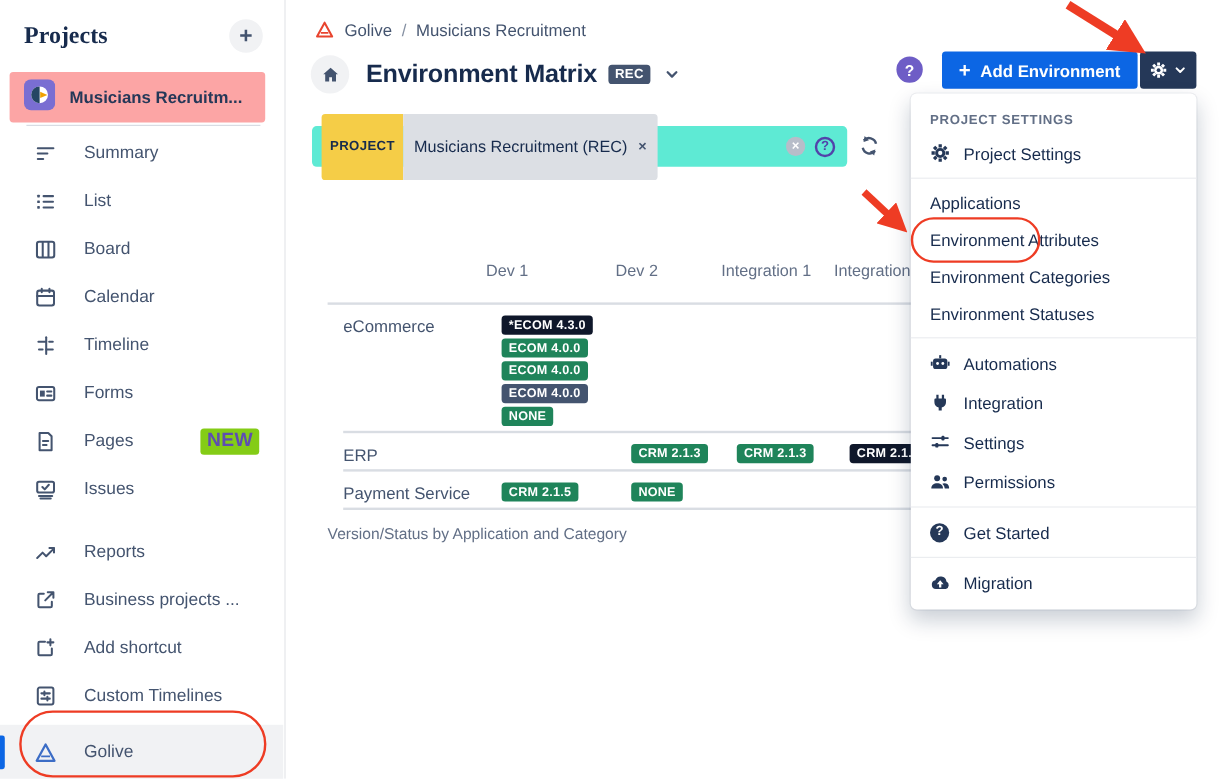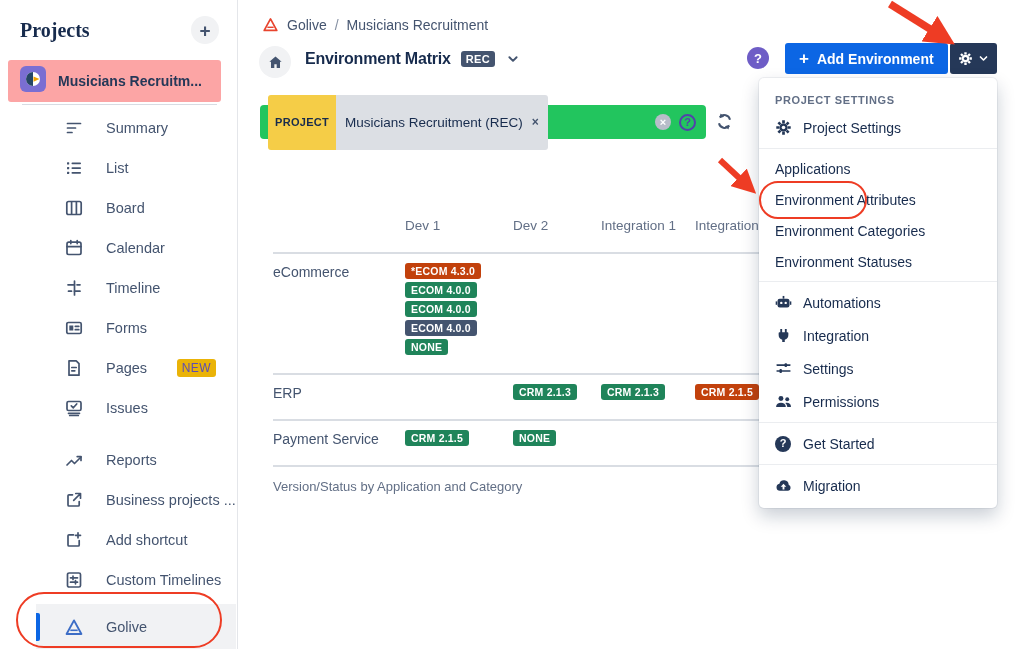--- a/index.html
+++ b/index.html
@@ -17,62 +17,62 @@
   .sb-title { font-size:20px; font-weight:bold; color:#172B4D;font-family:Liberation Serif, serif; }
   .sb-add { margin-left:auto; width:28px; height:28px; border-radius:50%;
             background:#F1F2F4; display:flex; align-items:center; justify-content:center;
             font-size:19px; font-weight:bold; color:#44546F; cursor:pointer; line-height:1; }
   .proj-item { position:absolute; left:8px; right:16px; top:60px; height:42px;
                background:#fca5a5; border-radius:3px; display:flex; align-items:center;
                padding-left:12px; gap:12px; cursor:pointer; }
   .proj-name { font-size:14px; font-weight:600; color:#253858; }
   .proj-divider { position:absolute; left:22px; right:20px; top:104px;
                   border-top:1px solid #D8DCE3; }
-  .nav { position:absolute; top:108px; left:0; right:1px;padding-left:36px; }
+  .nav { position:absolute; top:108px; left:0; right:1px; }
   .nav-item { height:40px; display:flex; align-items:center; padding-left:28px;
               gap:22px; font-size:14.5px; color:#44546F; cursor:pointer; position:relative; }
   .nav-icon { width:20px; height:20px; flex:0 0 20px; display:flex; align-items:center; }
   .nav-icon svg { width:20px; height:20px; }
   .gap-top { margin-top:12px; }
-  .new-badge { margin-left:auto; margin-right:20px; background:#eab308; color:#5E4DB2;
-               font-size:12px; font-weight:normal; letter-spacing:.4px; padding:2px 5px;
+  .new-badge { margin-left:auto; margin-right:20px; background:#84cc16; color:#5E4DB2;
+               font-size:16px; font-weight:bold; letter-spacing:.4px; padding:2px 5px;
                border-radius:3px; }
   .nav-golive { height:46px; margin-top:4px; background:#F1F2F4; }
   .nav-golive::before { content:""; position:absolute; left:0; top:9px; width:4px;
                         height:28px; background:#0C66E4; border-radius:0 2px 2px 0; }
 
   
   .breadcrumb { position:absolute; left:262px; top:16px; display:flex; align-items:center;
                 gap:8px; font-size:14px; color:#44546F; }
   .crumb { cursor:pointer; }
   .home-btn { position:absolute; left:259px; top:46px; width:32px; height:32px;
               border-radius:50%; background:#F1F2F4; display:flex; align-items:center;
               justify-content:center; cursor:pointer; }
   .title-row { position:absolute; left:305px; top:50px; display:flex; align-items:center; gap:10px; }
-  .page-title { font-size:16px; font-weight:bold; color:#172B4D; letter-spacing:-.2px; }
+  .page-title { font-size:21px; font-weight:bold; color:#172B4D; letter-spacing:-.2px; }
   .rec-badge { background:#44546F; color:#fff; font-size:11px; font-weight:bold;
                padding:2px 5px; border-radius:3px; letter-spacing:.3px; }
   .title-chev { cursor:pointer; display:flex; }
 
   .help-purple { position:absolute; left:747px; top:47px; width:22px; height:22px;
                  border-radius:50%; background:#6E5DC6; color:#fff; font-size:13px;
                  font-weight:bold; display:flex; align-items:center; justify-content:center;
                  cursor:pointer; }
   .add-env { position:absolute; left:785px; top:43px; height:31px; background:#0C66E4;
              color:#fff; border:none; border-radius:3px; font-size:14px; font-weight:bold;
              font-family:"Liberation Sans",sans-serif; display:flex; align-items:center;
              gap:8px; padding:0 14px; cursor:pointer; }
   .add-plus { font-size:17px; font-weight:bold; line-height:1; }
   .gear-btn { position:absolute; left:950px; top:43px; width:47px; height:31px;
               background:#253858; border:none; border-radius:3px; display:flex;
               align-items:center; justify-content:center; gap:5px; cursor:pointer; }
 
   
   .filter-bar { position:absolute; left:260px; top:105px; width:446px; height:34px;
-                background:#22c55e; border-radius:4px; display:flex; align-items:center;
+                background:#5eead4; border-radius:4px; display:flex; align-items:center;
                 padding:0 10px 0 8px; }
   .chip { display:flex; align-items:stretch; cursor:pointer; }
   .chip-label { background:#F5CD47; color:#172B4D; font-size:11px; font-weight:bold;
                 letter-spacing:.3px; padding:4px 7px; border-radius:3px 0 0 3px;
                 display:flex; align-items:center; }
   .chip-value { background:#DCDFE4; color:#172B4D; font-size:13.5px; padding:20px 9px;
                 border-radius:0 3px 3px 0; display:flex; align-items:center; gap:9px; }
   .chip-x { font-size:12px; font-weight:bold; color:#44546F; cursor:pointer; }
   .fb-icons { margin-left:auto; display:flex; align-items:center; gap:8px; }
   .fb-clear { width:16px; height:16px; border-radius:50%; background:#B7BDC9; color:#fff;
@@ -81,28 +81,28 @@
   .fb-help { width:17px; height:17px; border-radius:50%; border:2px solid #5243AA;
              color:#5243AA; font-size:11px; font-weight:bold; display:flex;
              align-items:center; justify-content:center; cursor:pointer; line-height:1; }
   .refresh { position:absolute; left:715px; top:112px; width:19px; height:19px; cursor:pointer; }
 
   
   .matrix { position:absolute; left:273px; top:212px; width:497px; z-index:1; }
   .m-grid { display:grid; grid-template-columns:132px 108px 88px 94px 75px; }
   .m-head { padding:6px 0 19px; border-bottom:2px solid #D9DDE3; color:#626F86;
             font-size:13.5px; }
-  .m-row { padding:9px 0 18px; border-bottom:2px solid #D9DDE3; align-items:start; }
+  .m-row { padding:9px 0 4px; border-bottom:2px solid #D9DDE3; align-items:start;margin-left:13px; }
   .m-label { font-size:14px; color:#44546F; padding-top:1px; }
   .badge-stack { display:flex; flex-direction:column; gap:3px; align-items:flex-start; }
   .badge { display:inline-flex; font-size:10.5px; font-weight:bold; color:#fff;
            padding:2px 6px; border-radius:3px; letter-spacing:.2px; line-height:1.15;
            white-space:nowrap; cursor:pointer; }
   .b-green { background:#1F845A; }
-  .b-red   { background:#c2410c; }
+  .b-red   { background:#0f172a; }
   .b-slate { background:#44546F; }
   .m-caption { padding-top:12px; font-size:13px; color:#626F86; }
 
   
   .menu { position:absolute; left:759px; top:78px; width:238px; background:#fff;
           border-radius:5px; box-shadow:0 0 0 1px rgba(9,30,66,.06), 0 8px 18px rgba(9,30,66,.22);
           padding:6px 0; z-index:5; }
   .menu-section { padding:10px 16px 5px; font-size:11px; font-weight:bold;
                   color:#626F86; letter-spacing:.6px; }
   .menu-item { display:flex; align-items:center; gap:10px; padding:7.5px 16px;

